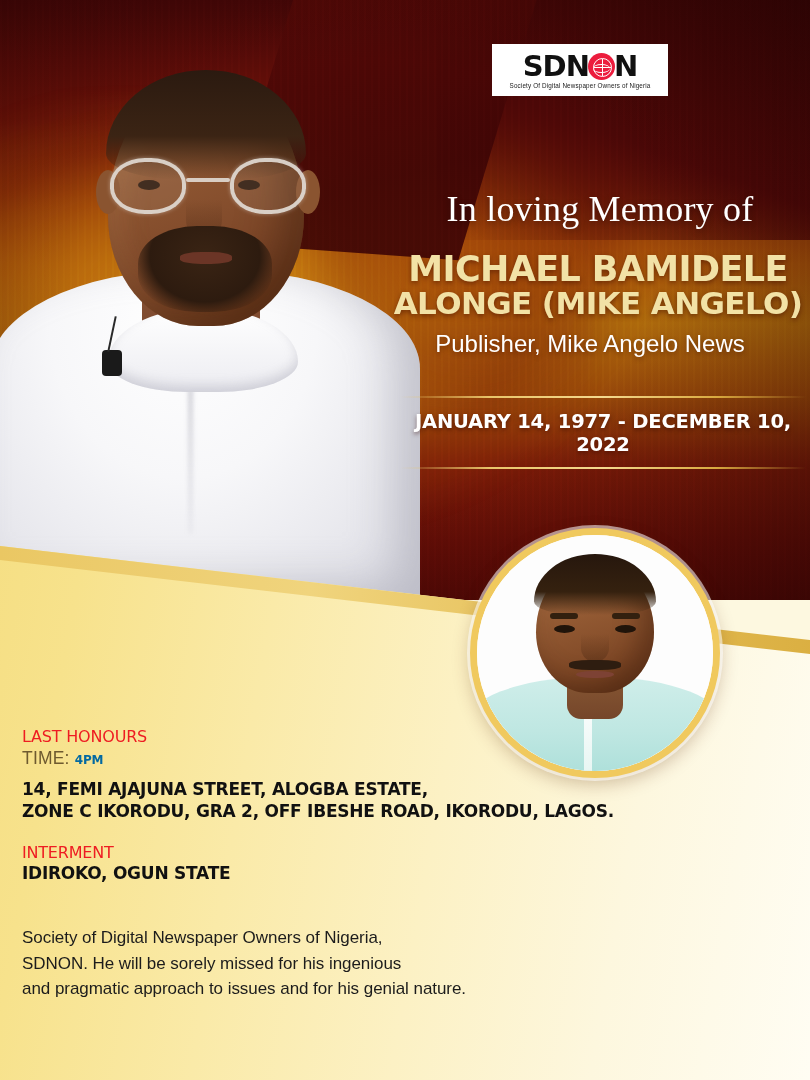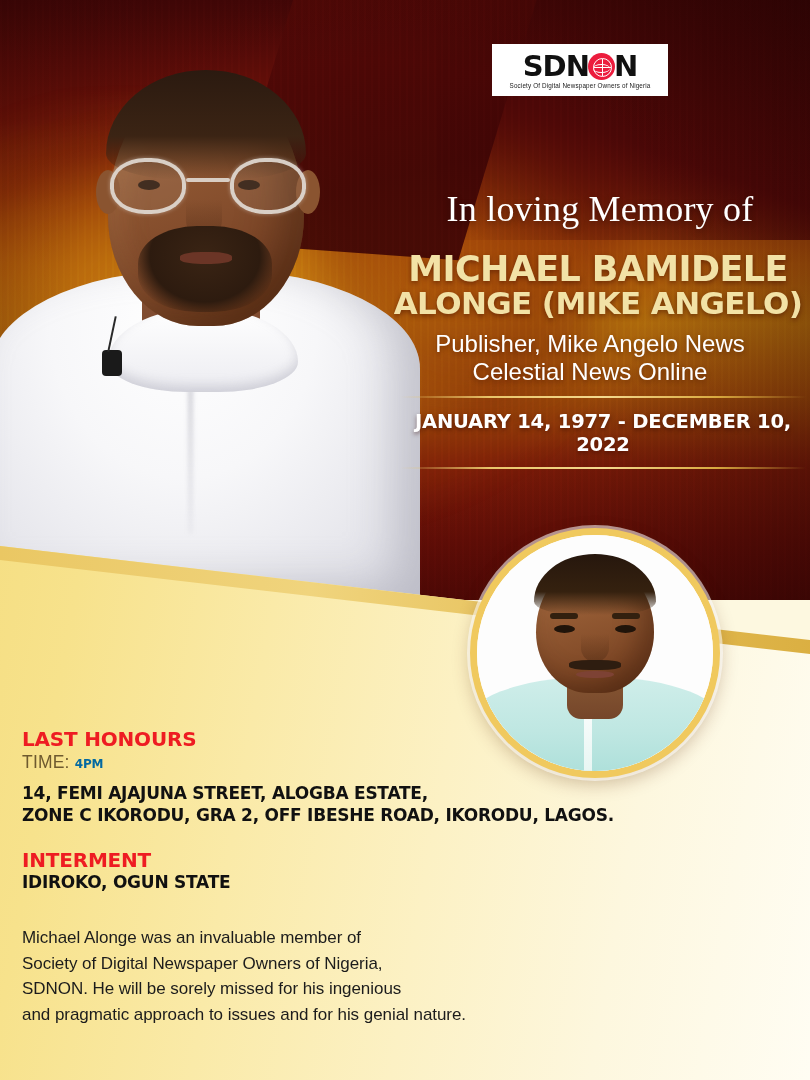--- a/index.html
+++ b/index.html
@@ -337,21 +337,21 @@
     position:absolute; left:42%; top:57.5%; width:16%; height:3.2%;
     background:#7d4234; border-radius:45%;
   }
 
   
   .details {
     position:absolute; left:22px; top:728px; width:600px;
   }
   .hdr-red {
     font-family:"DejaVu Sans", sans-serif;
-    font-weight:bold; font-size:20px;
+    font-weight:normal; font-size:16px;
     color:#ee1c22; letter-spacing:-.2px;
     line-height:1.12;
   }
   .line-dark {
     font-family:"DejaVu Sans", sans-serif;
     font-weight:bold; font-size:17px;
     color:#111111; letter-spacing:-.25px;
     line-height:1.32;
   }
   .time-row {
@@ -421,21 +421,20 @@
 
     <div class="memory-line">In loving Memory of</div>
 
     <div class="name-block">
       <div class="name-line l1">MICHAEL BAMIDELE</div>
       <div class="name-line l2">ALONGE (MIKE ANGELO)</div>
     </div>
 
     <div class="role-block">
       <div class="role-line">Publisher, Mike Angelo News</div>
-      <div class="role-line">Celestial News Online</div>
     </div>
 
     <div class="date-wrap">
       <div class="gold-rule"></div>
       <div class="date-text">JANUARY 14, 1977 - DECEMBER 10, 2022</div>
       <div class="gold-rule"></div>
     </div>
   </div>
 
   <div class="bottom-section"></div>
@@ -466,19 +465,18 @@
       <div class="line-dark">14, FEMI AJAJUNA STREET, ALOGBA ESTATE,</div>
       <div class="line-dark">ZONE C IKORODU, GRA 2, OFF IBESHE ROAD, IKORODU, LAGOS.</div>
     </div>
     <div class="interment">
       <div class="hdr-red">INTERMENT</div>
       <div class="line-dark">IDIROKO, OGUN STATE</div>
     </div>
   </div>
 
   <div class="tribute">
-    <div>Michael Alonge was an invaluable member of</div>
     <div>Society of Digital Newspaper Owners of Nigeria,</div>
     <div>SDNON. He will be sorely missed for his ingenious</div>
     <div>and pragmatic approach to issues and for his genial nature.</div>
   </div>
 
 </div>
 
 </body></html>

